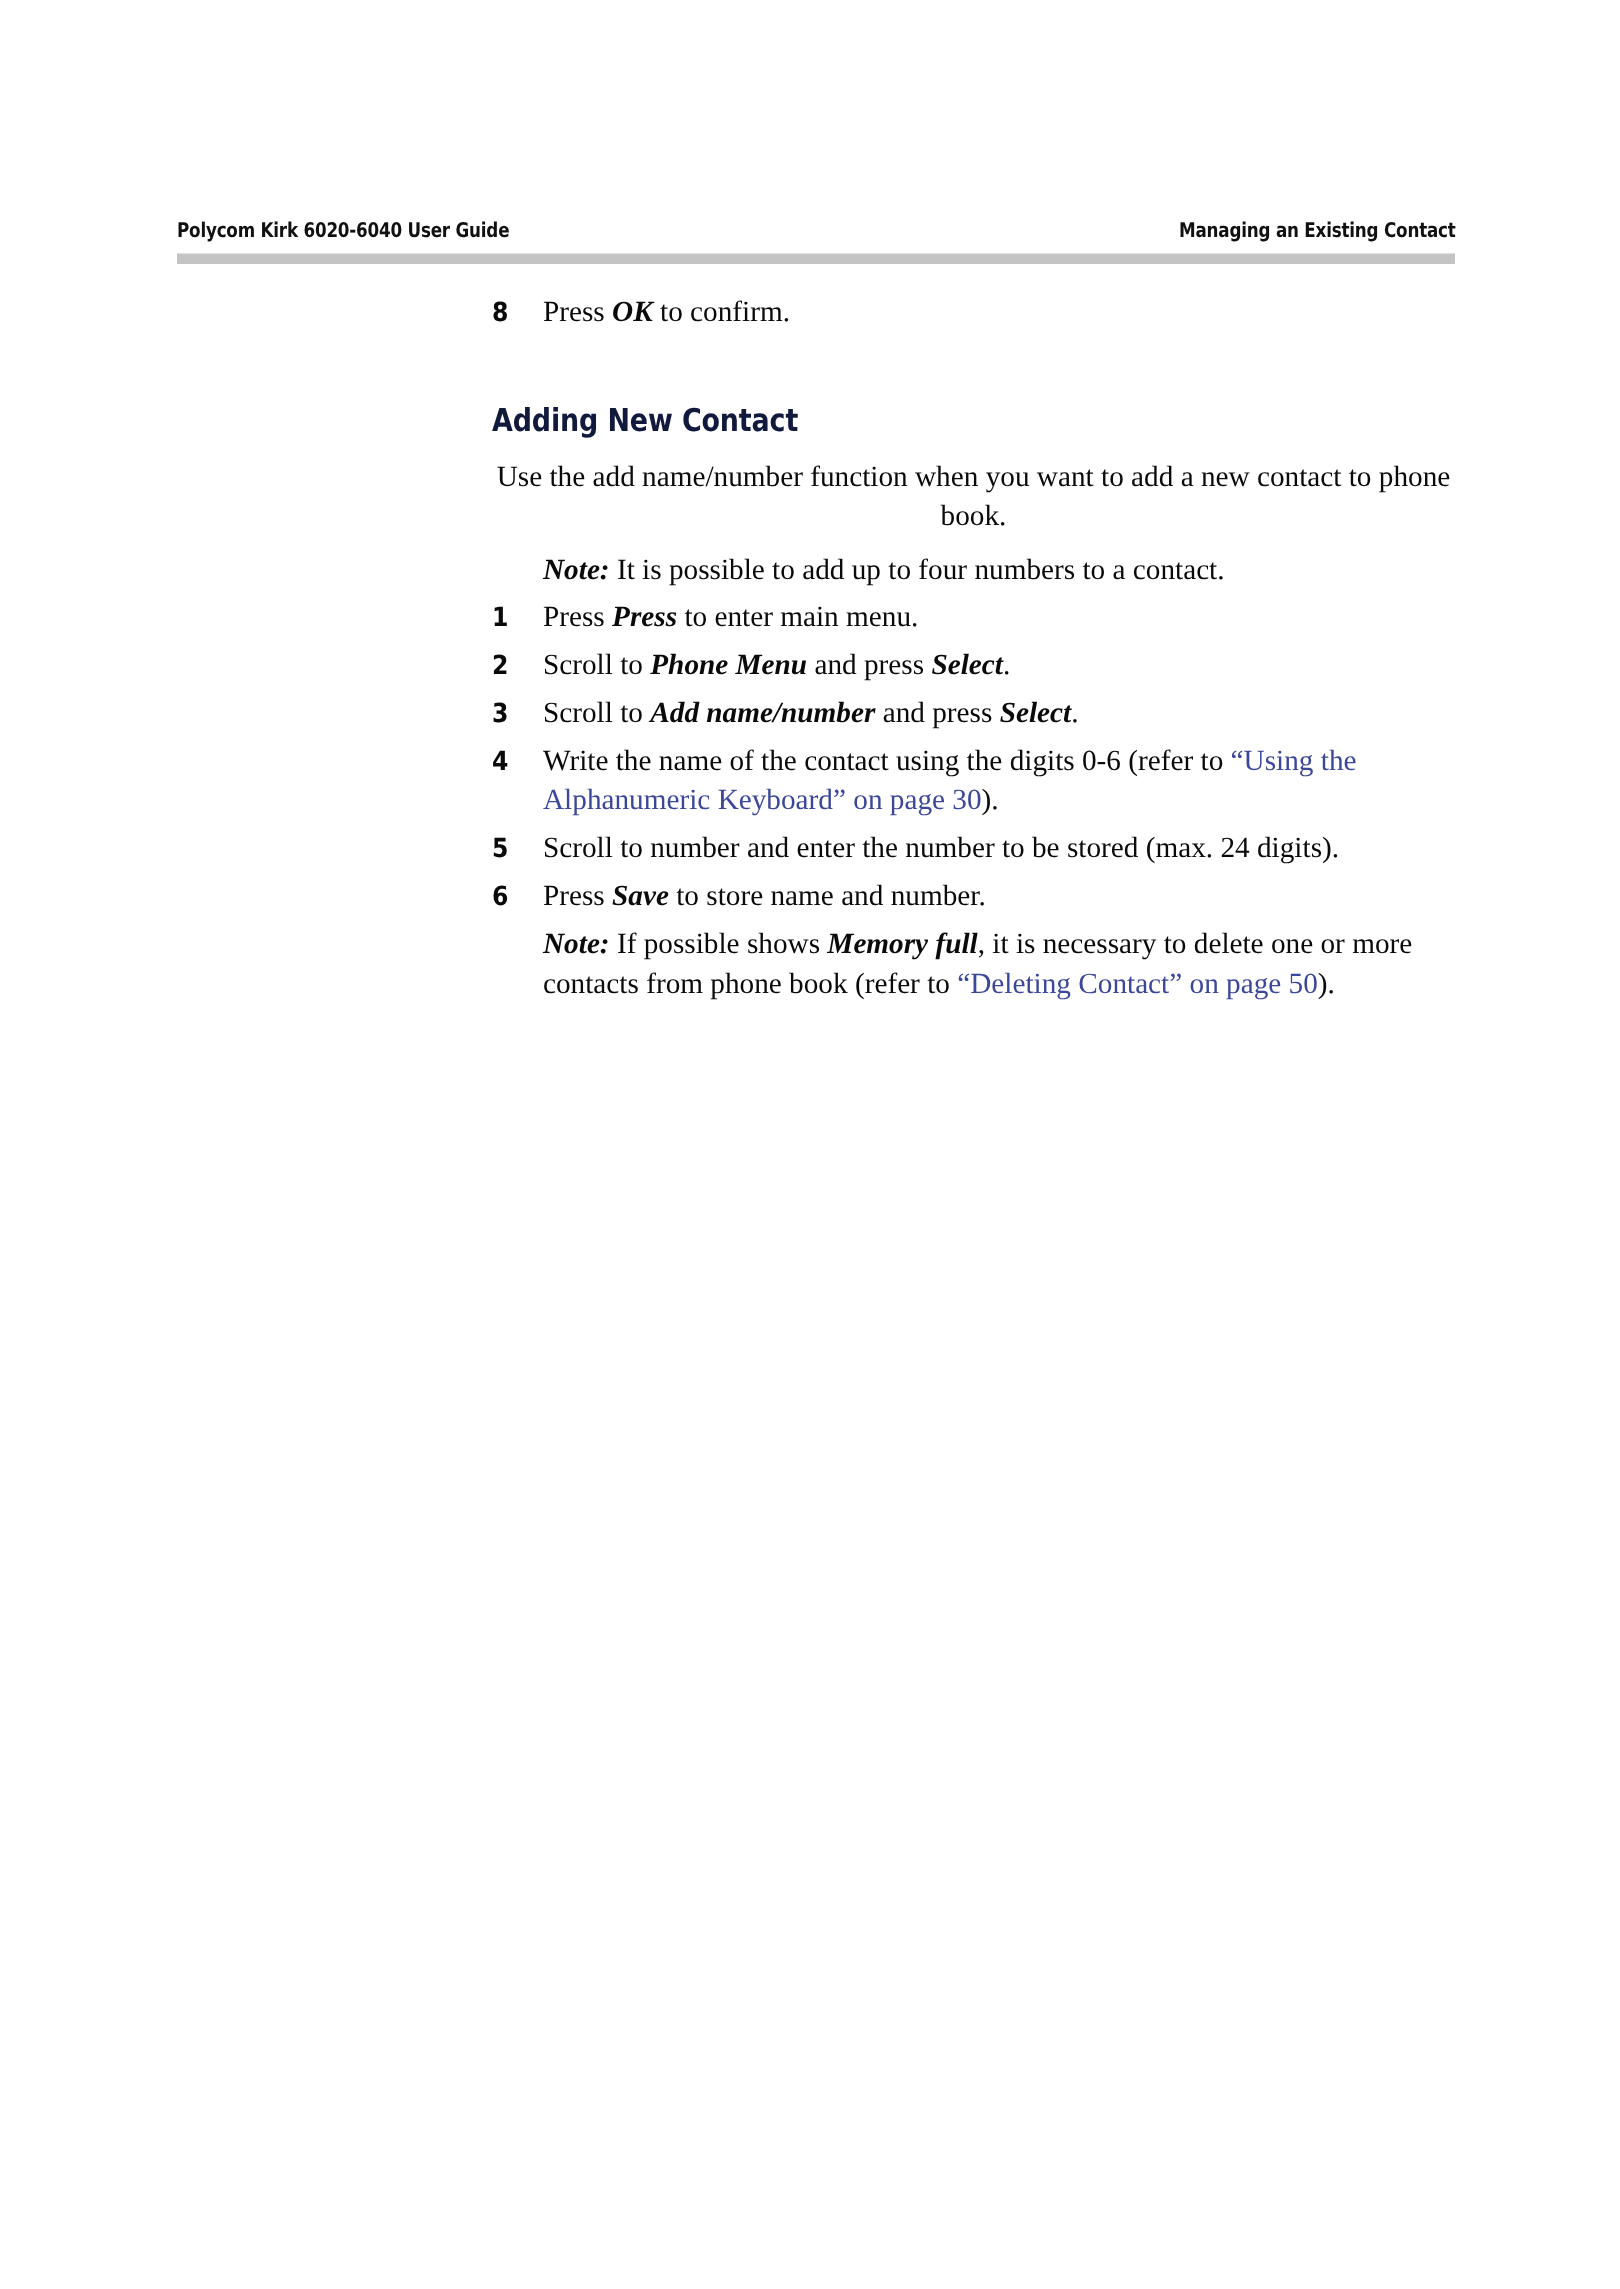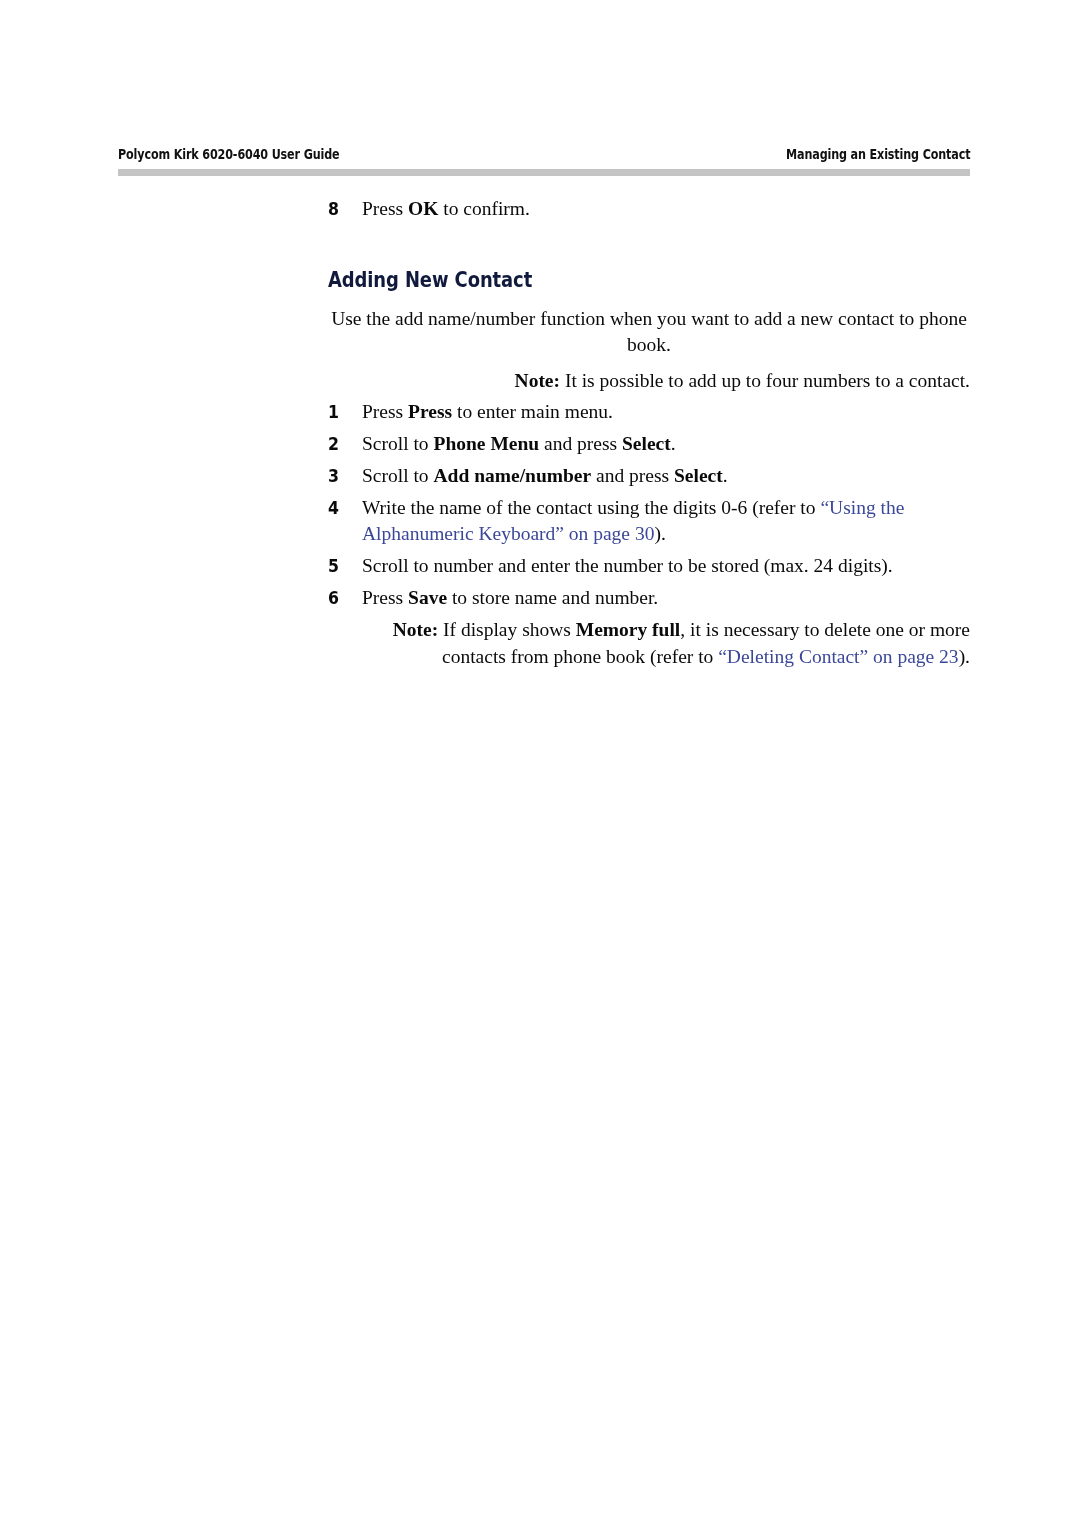--- a/index.html
+++ b/index.html
@@ -105,25 +105,24 @@
     text-align: center;
   }
 
   
   .note-para {
     font-size: 19.5px;
     line-height: 1.34;
     margin-left: 34px;
     margin-bottom: 8px;
     text-indent: 0;
-    text-align: right;
   }
   .note-para.note-tight { margin-bottom: 4px; }
 
-  b, .b { font-weight: bold; }
+  b, .b { font-weight: bold; font-style: italic; }
 
   a.xref, .xref {
     color: #3b4798;
     text-decoration: none;
   }
 
   
   .footer {
     position: absolute;
     left: 118px;
@@ -188,18 +187,18 @@
         <div class="step">
           <span class="num">5</span>
           <span class="txt"><span>Scroll to number and enter the number to be stored (max. 24 digits).</span></span>
         </div>
         <div class="step">
           <span class="num">6</span>
           <span class="txt"><span>Press </span><b>Save</b><span> to store name and number.</span></span>
         </div>
       </div>
 
-    <div class="note-para" id="note-bottom"><b>Note:</b><span> If display shows </span><b>Memory full</b><span>, it is necessary to delete one or more contacts from phone book (refer to </span><a class="xref" href="#">“Deleting Contact” on page 23</a><span>).</span></div>
+    <div class="note-para" id="note-bottom"><b>Note:</b><span> If possible shows </span><b>Memory full</b><span>, it is necessary to delete one or more contacts from phone book (refer to </span><a class="xref" href="#">“Deleting Contact” on page 50</a><span>).</span></div>
 
   </div>
 
 
 </div>
 
 </body></html>

